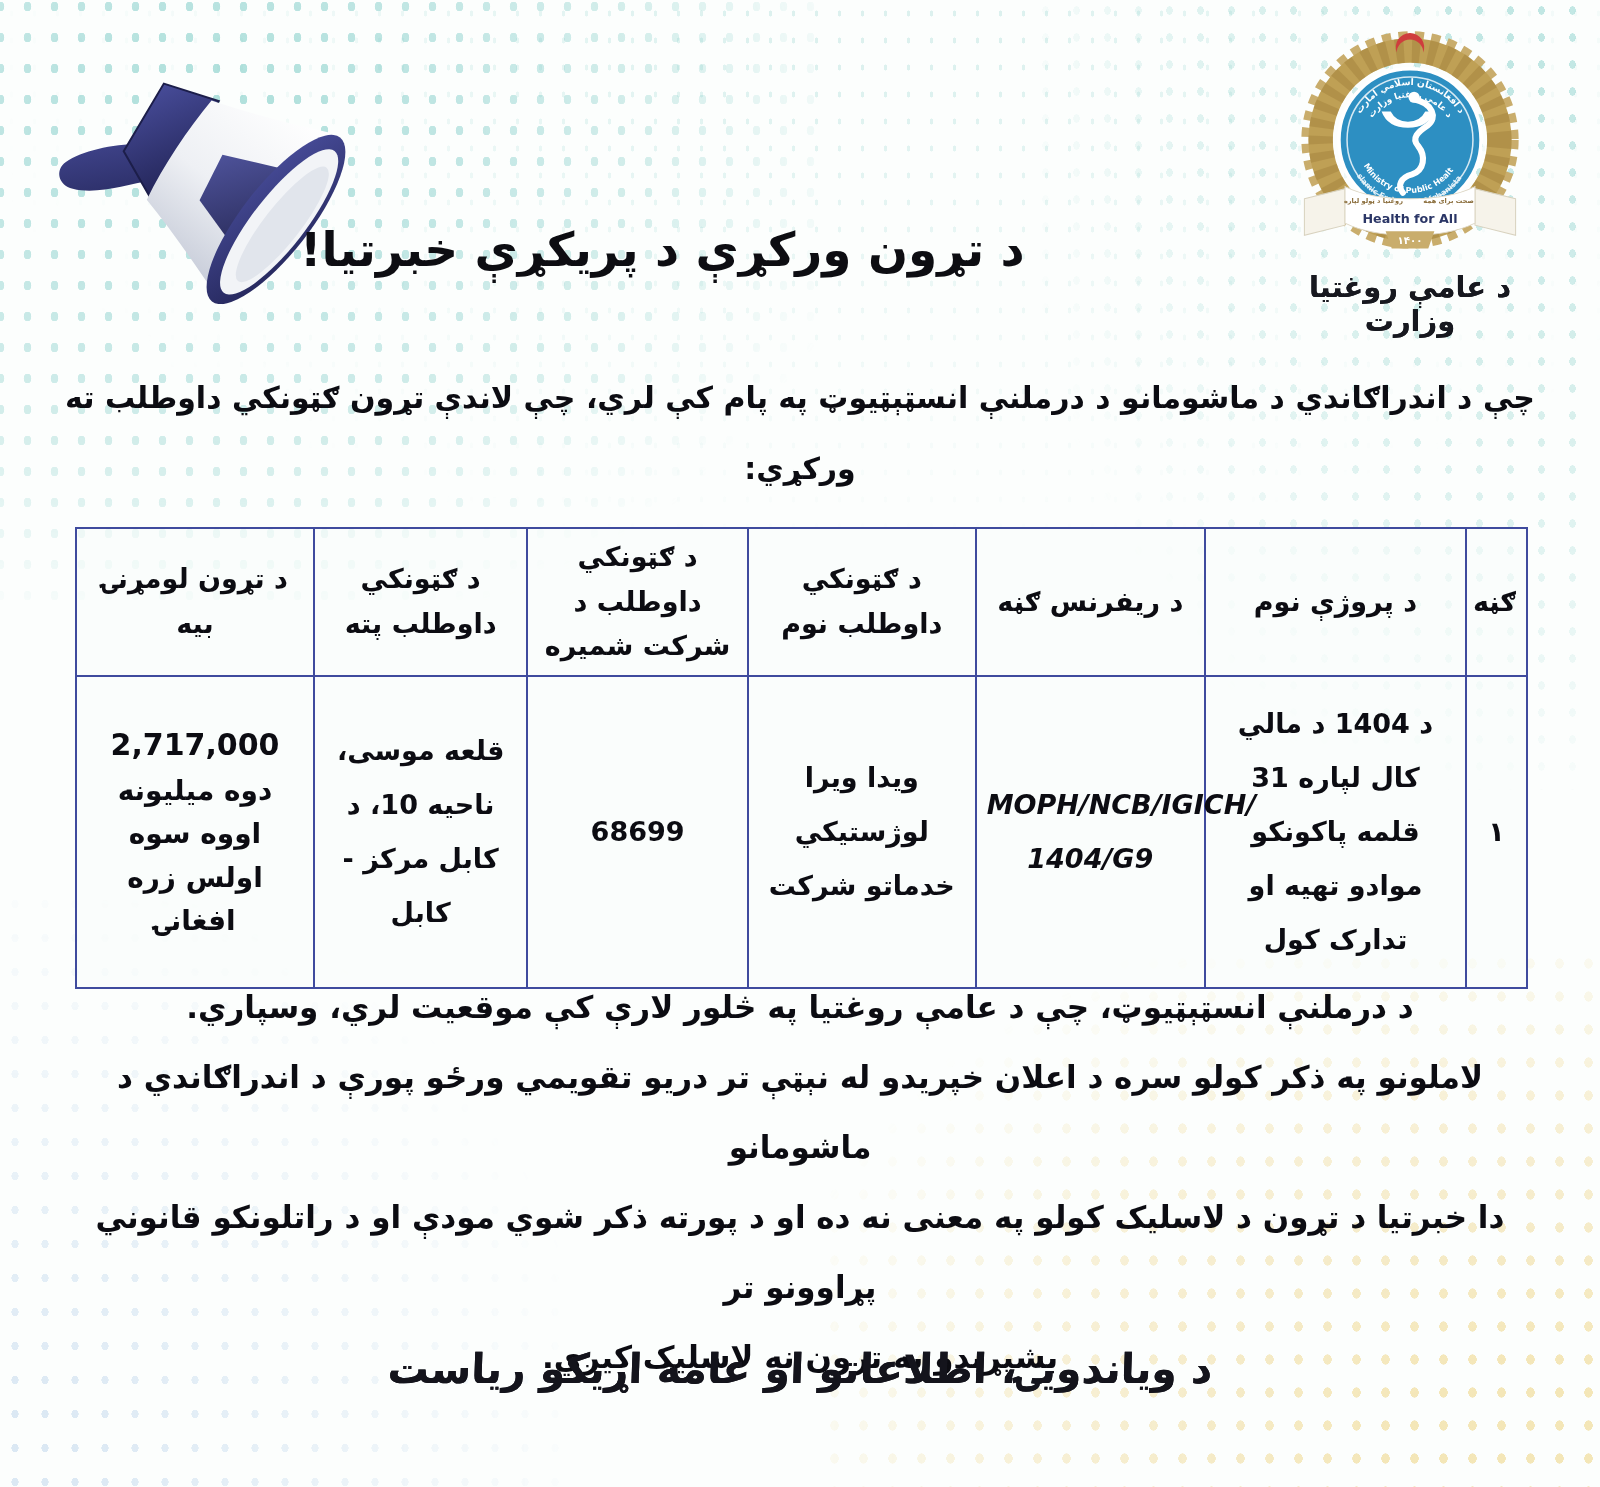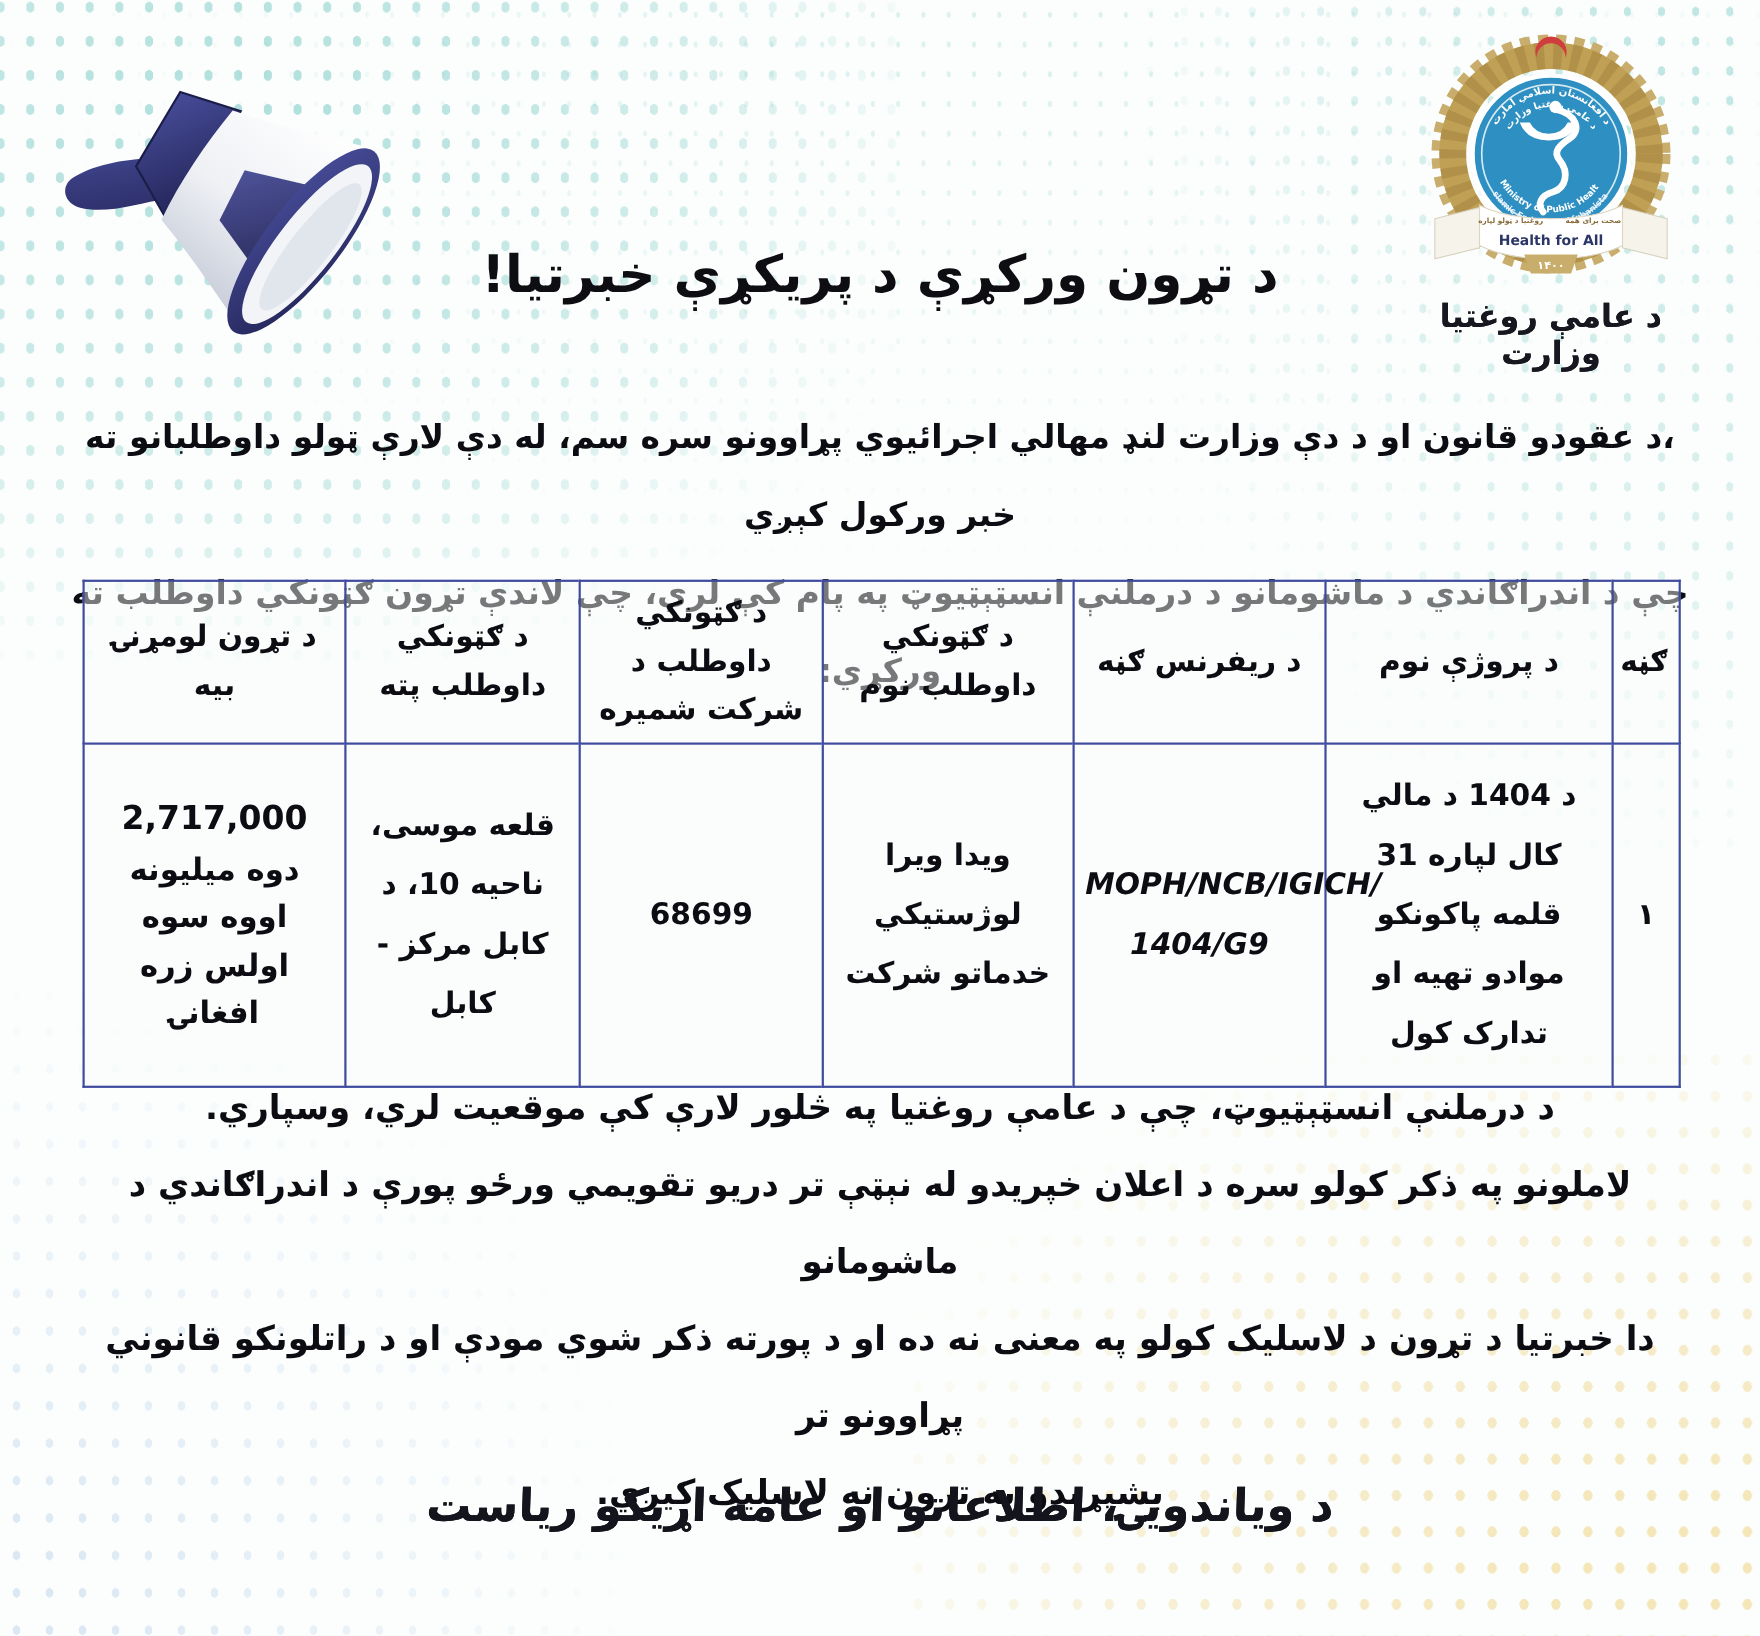--- a/index.html
+++ b/index.html
@@ -46,21 +46,21 @@
     background-image:radial-gradient(ellipse 6px 7px at 50% 50%, rgba(150,188,226,.32) 58%, rgba(150,188,226,0) 62%);
     background-size:30px 34px;
     -webkit-mask-image:radial-gradient(ellipse at 8% 90%, #000 8%, rgba(0,0,0,.45) 45%, transparent 75%);
             mask-image:radial-gradient(ellipse at 8% 90%, #000 8%, rgba(0,0,0,.45) 45%, transparent 75%);
   }
 
   
   .megaphone{position:absolute;left:48px;top:38px;width:330px;height:300px;}
   .page-title{
     position:absolute;top:222px;left:300px;right:300px;
-    text-align:center;font-size:47px;font-weight:800;color:#0d0d12;
+    text-align:left;font-size:47px;font-weight:800;color:#0d0d12;
     direction:rtl;margin:0;letter-spacing:0;
   }
   .logo-wrap{position:absolute;right:58px;top:28px;width:264px;text-align:center;}
   .logo-wordmark{
     margin-top:2px;font-size:29px;font-weight:800;color:#17181f;
     direction:rtl;text-shadow:0 0 .4px #17181f;
   }
 
   
   .intro{
@@ -190,21 +190,20 @@
         <text x="168" y="172" text-anchor="middle" font-size="6.5" font-weight="bold" fill="#8a6d3b">صحت برای همه</text>
         <text x="130" y="192" text-anchor="middle" font-size="12.5" font-weight="bold" fill="#2b3666">Health for All</text>
         <path d="M106,200 L154,200 L148,217 L112,217 Z" fill="#c9ad6c"></path>
         <text x="130" y="213" text-anchor="middle" font-size="10" font-weight="bold" fill="#ffffff">۱۴۰۰</text>
       </g>
     </svg>
     <div class="logo-wordmark">د عامې روغتیا وزارت</div>
   </div>
 
   <div class="intro">
-    <div>،د عقودو قانون او د دې وزارت لنډ مهالي اجرائیوي پړاوونو سره سم، له دې لارې ټولو داوطلبانو ته خبر ورکول کېږي</div>
     <div>چې د اندراګاندي د ماشومانو د درملنې انسټېټیوټ په پام کې لري، چې لاندې تړون ګټونکي داوطلب ته ورکړي:</div>
   </div>
 
   <div class="award-table-wrap">
     <table class="award">
       <colgroup>
         <col style="width:4.2%">
         <col style="width:18%">
         <col style="width:15.8%">
         <col style="width:15.7%">

